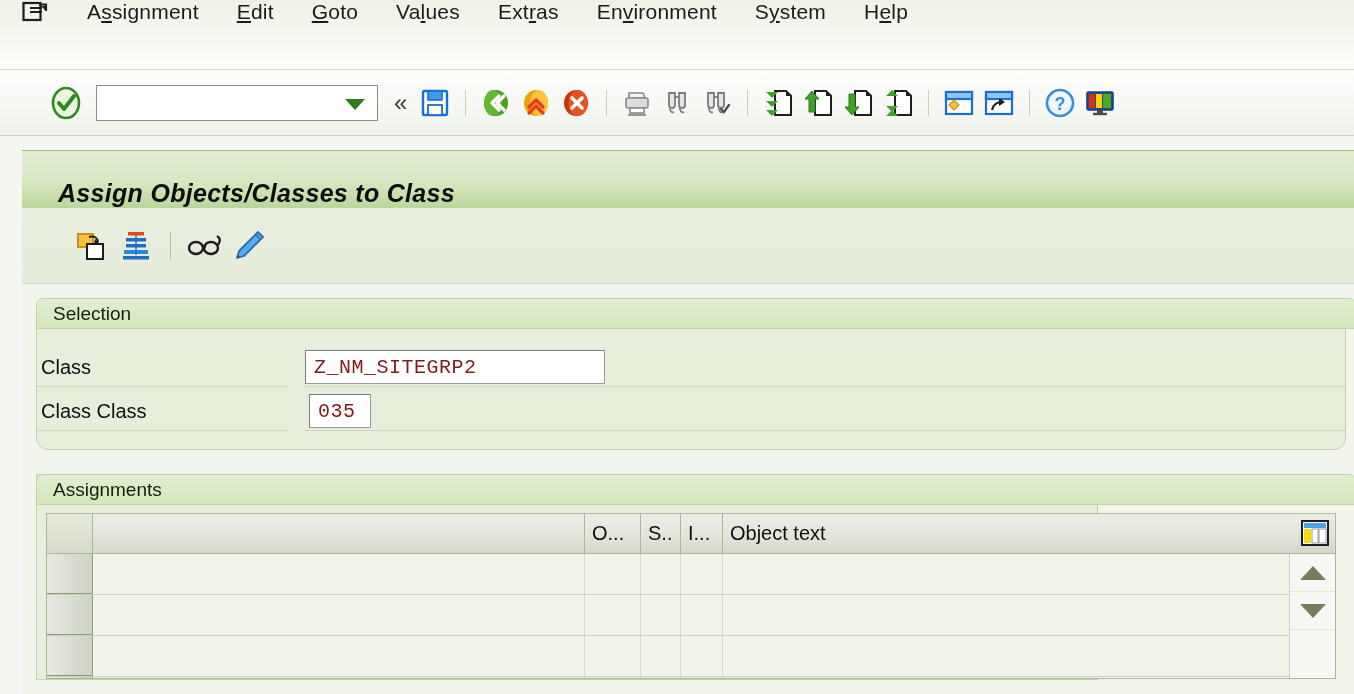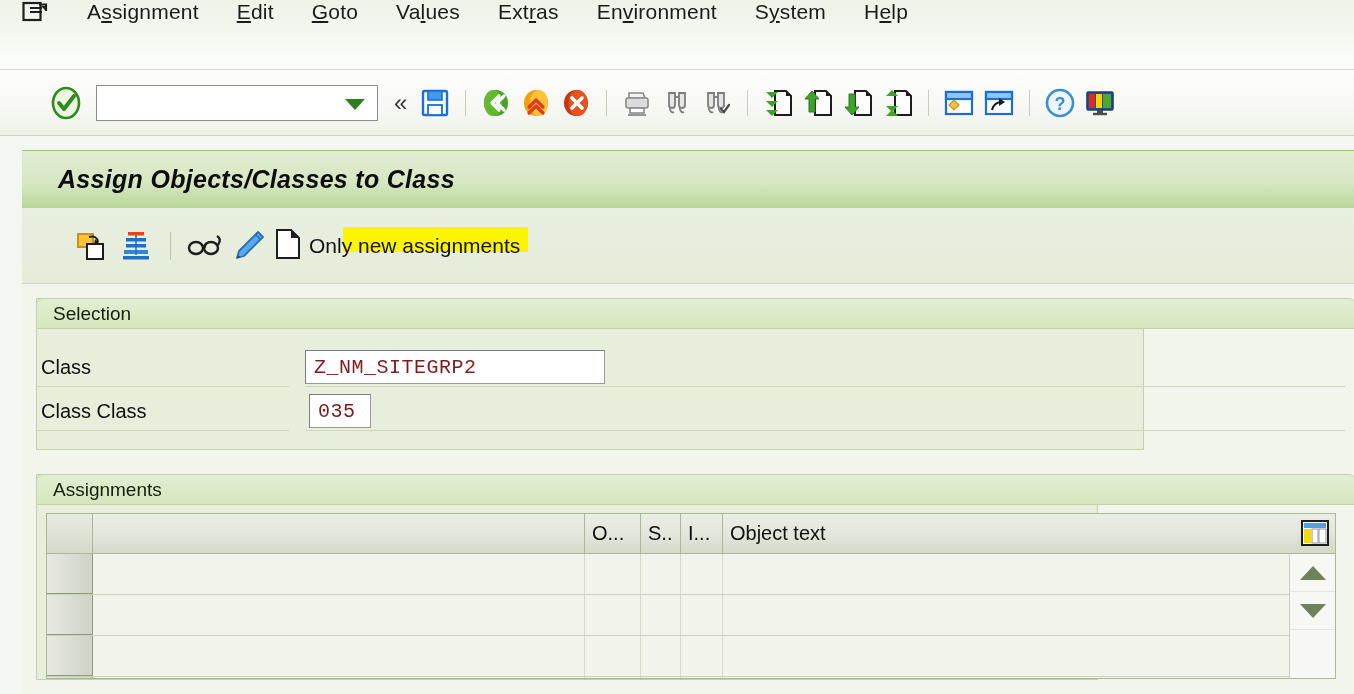--- a/index.html
+++ b/index.html
@@ -92,21 +92,21 @@
     padding: 0 8px; flex: 0 0 auto; cursor: pointer;
     line-height: 1;
   }
 
   
   .titlebar {
     position: absolute; left: 22px; top: 150px;
     width: 1332px; height: 58px;
     background: linear-gradient(to bottom, #e2ecd3 0%, #d7e7c2 55%, #b9d79a 100%);
     border-top: 1px solid #9dbf7d;
-    display: flex; align-items: center;
+    display: flex; align-items: flex-end;
     padding-left: 36px;
   }
   .titlebar .ttl {
     font-size: 25px;
     font-weight: bold;
     font-style: italic;
     color: #0d0d0d;
     letter-spacing: .3px;
   }
 
@@ -169,21 +169,21 @@
     border-top-right-radius: 7px;
     display: flex; align-items: center;
     padding: 0 16px;
   }
   .gb-header span {
     font-size: 19px; color: #15200a;
     white-space: nowrap;
   }
 
   
-  #gb-selection { left: 14px; top: 14px; width: 1108px; height: 152px; }
+  #gb-selection { left: 14px; top: 14px; width: 1310px; height: 152px; border-radius: 12px; }
   #gb-selection .gb-header { width: 1320px; }
 
   .formrow {
     position: absolute;
     height: 40px;
     display: flex; align-items: center;
   }
   .formrow .flabel {
     font-size: 20px; color: #101010;
     width: 252px;
@@ -520,32 +520,20 @@
     </div>
 
     <div class="at-btn">
       <svg width="34" height="34" viewBox="0 0 34 34">
         <path d="M26 3 l5 5 l-19 19 l-7 2 l2 -7 z" fill="#55aaf0" stroke="#2a6fae" stroke-width="1.8" stroke-linejoin="round"></path>
         <path d="M24 6 l4 4" stroke="#2a6fae" stroke-width="1.6"></path>
         <path d="M5 29 l3 -1 l-2 -2 z" fill="#3a3a3a"></path>
       </svg>
     </div>
 
-    <div class="at-textbtn">
-      <span>
-        <svg width="26" height="32" viewBox="0 0 26 32">
-          <path d="M2 2 h14 l8 8 v20 h-22 z" fill="#ffffff" stroke="#1d1d1d" stroke-width="2"></path>
-          <path d="M16 2 v8 h8 z" fill="#1d1d1d"></path>
-        </svg>
-      </span>
-      <span class="lbl">
-        <span class="hl-marker"></span>
-        <span class="hl-text">Only new assignments</span>
-      </span>
-    </div>
   </div>
 
   <div class="screenbody">
 
     <div class="groupbox" id="gb-selection">
       <div class="gb-header">
         <span>Selection</span>
       </div>
 
       <div class="formrow" style="left:0; top:48px; width:1318px;">

